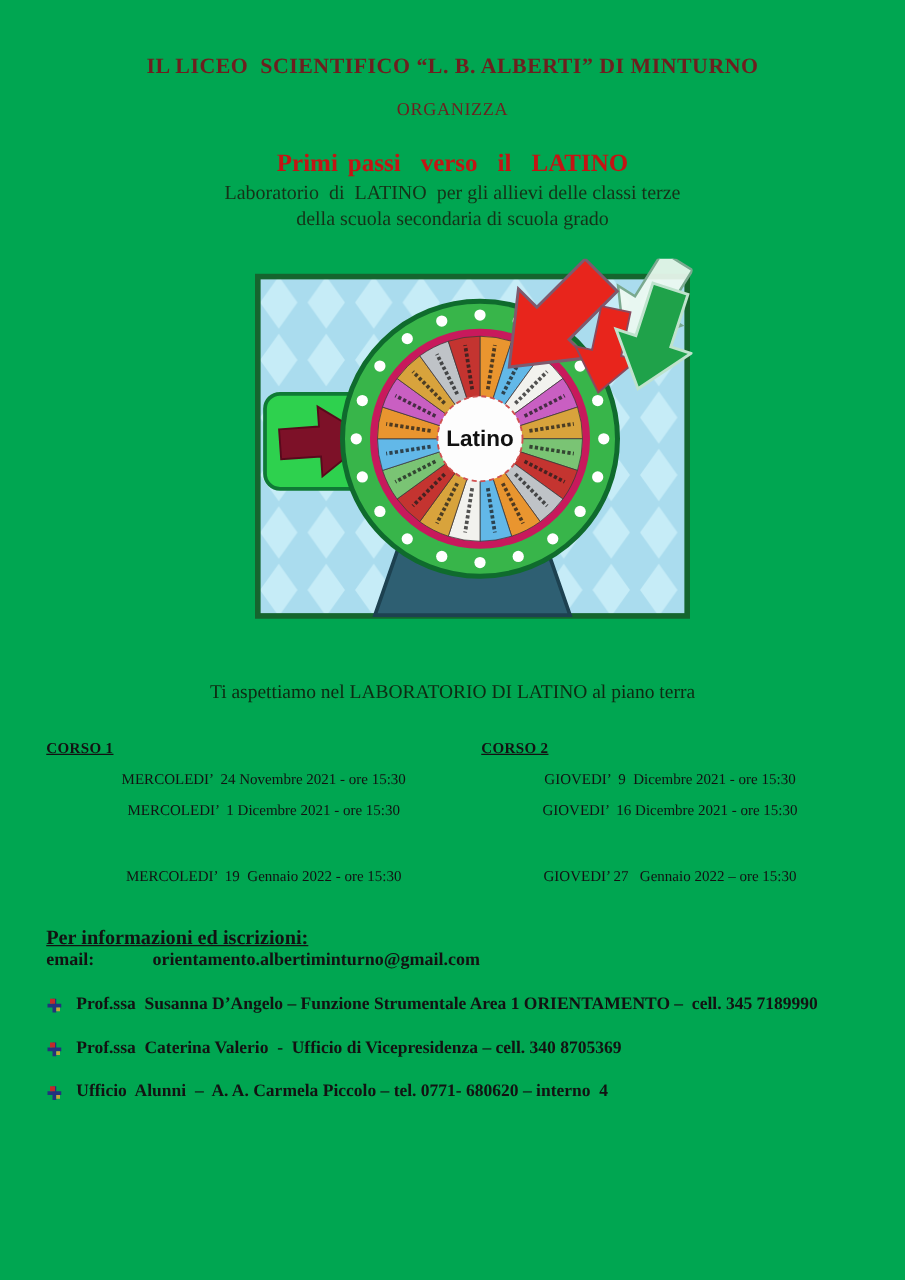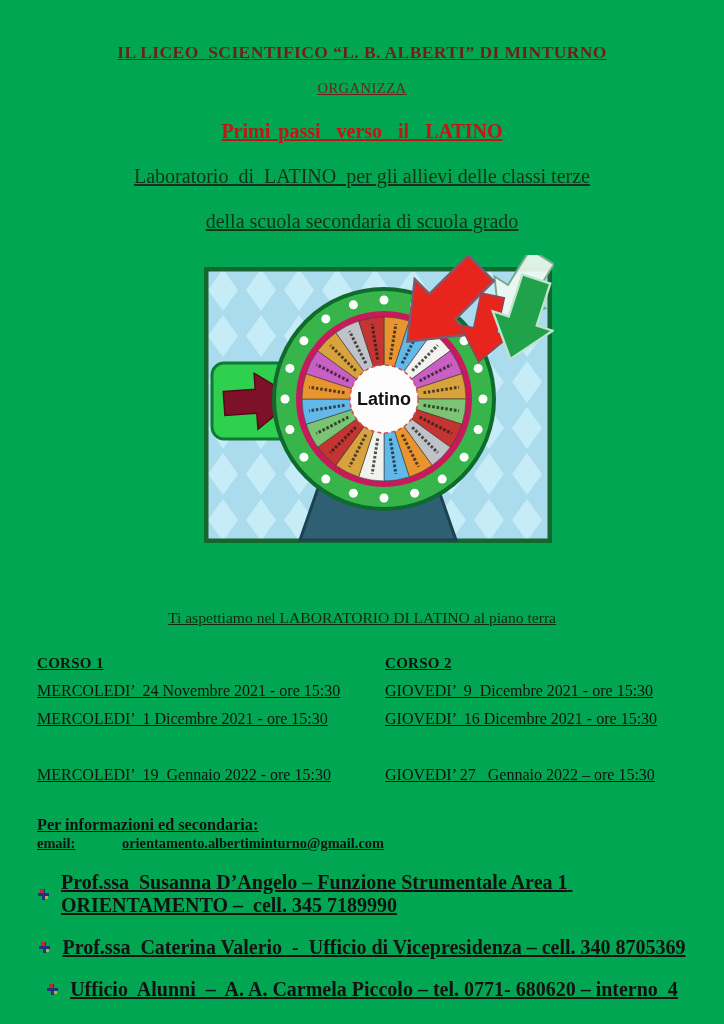--- a/index.html
+++ b/index.html
@@ -6,43 +6,43 @@
     --background:#00a651; --header-title:#6d1f1f; --main-title:#c41414; --body-text:#121212;
   }
   *{box-sizing:border-box;}
   html,body{margin:0;padding:0;}
   body{
     width:724px;height:1024px;overflow:hidden;
     background:var(--background);
     font-family:"Liberation Serif","DejaVu Serif",serif;
     color:var(--body-text);
   }
-  .pre{white-space:pre-wrap;text-decoration:underline;}
+  .pre{white-space:pre-wrap;}
   .center{text-align:center;}
 
   .header-title{padding-top:42px;font-size:17.5px;font-weight:bold;letter-spacing:.4px;color:var(--header-title);}
   .organizza{margin-top:17px;font-size:14.5px;letter-spacing:.5px;color:var(--header-title);}
   .main-title{margin-top:23px;font-size:20px;font-weight:bold;color:var(--main-title);word-spacing:3px;}
-  .subtitle{margin-top:22px;font-size:20px;color:#143318;}
+  .subtitle{margin-top:3px;font-size:16px;color:#143318;}
 
   .figure-wrap{position:relative;width:316px;margin:34px auto 0;}
   .figure-wrap svg.wheel-scene{display:block;}
   .arrows-overlay{position:absolute;top:-12px;right:-34px;width:160px;height:112px;}
 
-  .location-line{margin-top:66px;font-size:15.6px;color:#0e2a12;}
+  .location-line{margin-top:50px;font-size:15.6px;color:#0e2a12;}
 
   .courses{margin-top:28px;padding:0 37px;display:grid;grid-template-columns:348px 1fr;row-gap:28px;}
-  .course-title{font-size:15px;font-weight:600;letter-spacing:.3px;}
-  .course-session{margin-top:10px;font-size:16px;}
+  .course-title{font-size:12px;font-weight:600;text-decoration:underline;letter-spacing:.3px;}
+  .course-session{margin-top:10px;font-size:12px;text-align:center;}
 
   .info{margin-top:32px;padding:0 37px;}
   .info-heading{display:inline-block;font-size:16.2px;font-weight:bold;text-decoration:underline;}
   .email-row{font-size:14.4px;font-weight:bold;display:flex;}
   .email-label{width:85px;}
-  .contact-row{margin-top:19px;font-size:20px;font-weight:bold;display:flex;align-items:center;gap:11px;justify-content:center;}
+  .contact-row{margin-top:19px;font-size:14px;font-weight:bold;display:flex;align-items:center;gap:11px;}
   .bullet-icon{flex:0 0 auto;}
 </style>
 </head>
 <body>
 
 <div class="center pre header-title">IL LICEO  SCIENTIFICO “L. B. ALBERTI” DI MINTURNO</div>
 <div class="center pre organizza">ORGANIZZA</div>
 <div class="center pre main-title">Primi passi  verso  il  LATINO</div>
 <div class="center pre subtitle">Laboratorio  di  LATINO  per gli allievi delle classi terze</div>
 <div class="center pre subtitle">della scuola secondaria di scuola grado</div>
@@ -168,21 +168,21 @@
   </div>
   <div class="course-block">
     <div class="course-session pre">MERCOLEDI’  19  Gennaio 2022 - ore 15:30</div>
   </div>
   <div class="course-block">
     <div class="course-session pre">GIOVEDI’ 27   Gennaio 2022 – ore 15:30</div>
   </div>
 </div>
 
 <div class="info">
-  <div class="info-heading pre">Per informazioni ed secondaria:</div>
+  <div class="info-heading pre">Per informazioni ed iscrizioni:</div>
   <div class="email-row">
     <span class="email-label pre">email:</span>
     <span class="pre">orientamento.albertiminturno@gmail.com</span>
   </div>
 
   <div class="contact-row">
     <svg class="bullet-icon" width="13" height="13" viewBox="0 0 13 13">
       <rect x="5" y="1" width="3" height="11" fill="#23327e"></rect>
         <rect x="1" y="5" width="11" height="3" fill="#23327e"></rect>
       <polygon points="3,1 7,1 7,5 3,5" fill="#c22a2a"></polygon>

